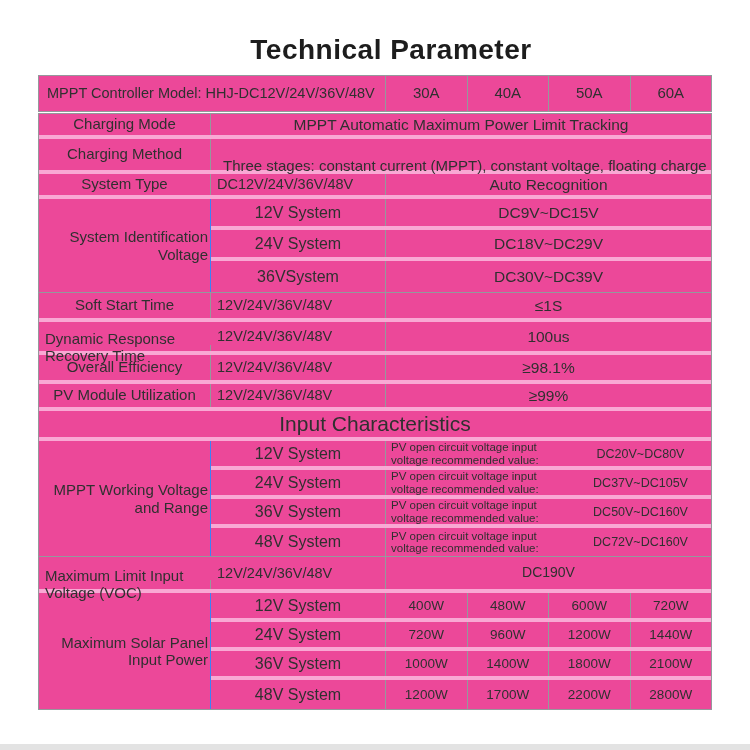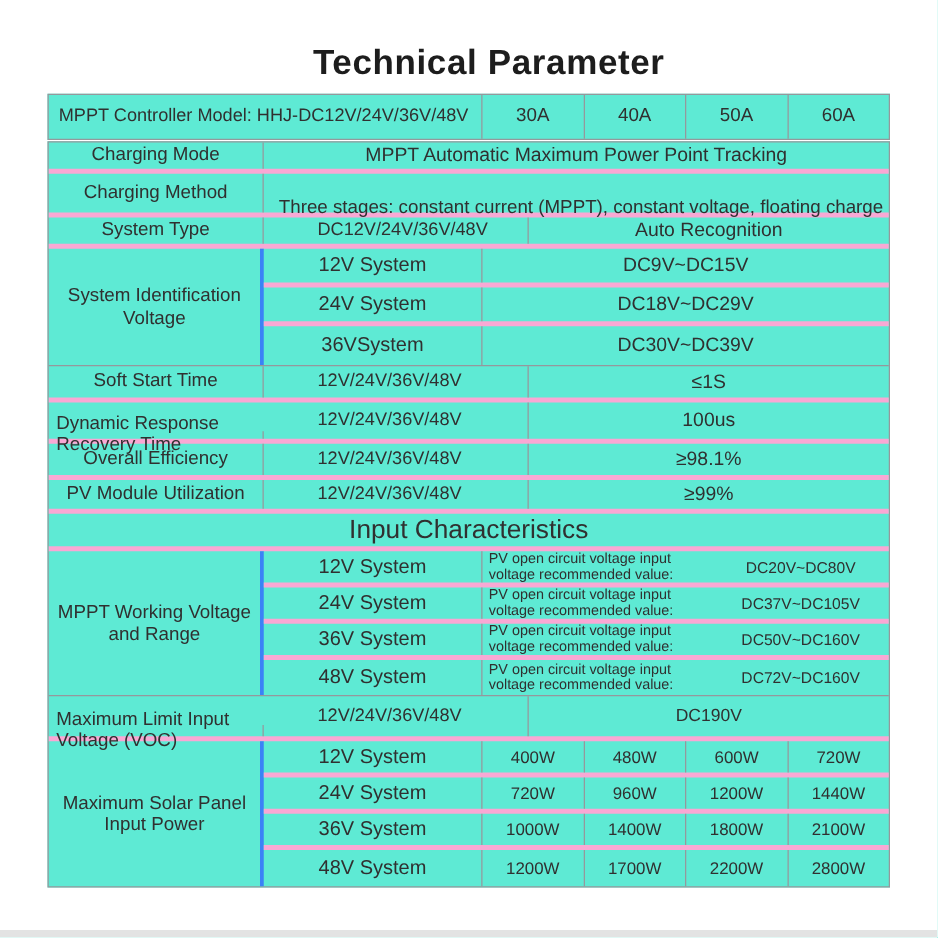--- a/index.html
+++ b/index.html
@@ -6,44 +6,44 @@
   .page {
     position:relative; width:750px; height:750px; background:#ffffff;
     font-family:"Liberation Sans","DejaVu Sans",sans-serif;
     color:#303030; overflow:hidden;
   }
   .title {
     position:absolute; top:18px; left:0; width:100%;
     text-align:center; font-size:28px; font-weight:700; color:#1d1d1d;
     margin:16px; letter-spacing:0.5px;
   }
-  .tbl { position:absolute; left:38px; width:674px; border:1px solid #95989c; box-sizing:border-box; background:#5eead4; }
+  .tbl { position:absolute; left:38px; width:674px; border:1px solid #95989c; box-sizing:border-box; background:#ec4899; }
   .model-tbl { top:75px; }
   .main-tbl { top:113px; }
   .r { display:flex; border-bottom:4px solid #f9a8d4; box-sizing:border-box; }
   .r:last-child, .r.noline { border-bottom:none; }
   .c { border-right:1px solid #95989c; box-sizing:border-box;
        display:flex; align-items:center; justify-content:center;
        text-align:center; font-size:15px; line-height:1.12; }
   .c:last-child { border-right:none; }
   .w1 { width:172px; }
   .w2 { width:175px; }
   .rest { flex:1; }
   .lbl { font-size:15px; }
   .left { justify-content:flex-start; text-align:left; padding-left:6px;margin-top:23px; }
   .sys { font-size:16px; }
-  .range { justify-content:flex-start; text-align:left; padding-left:6px; font-size:14.5px;margin-left:37px; }
+  .range { justify-content:flex-start; text-align:left; padding-left:6px; font-size:14.5px; }
   .val { font-size:15.5px; }
   .amp { flex:1; font-size:15px; }
   .watt { flex:1; font-size:13.5px; }
   .model-label { width:347px; justify-content:flex-start; text-align:left; padding-left:8px; font-size:14.5px; }
   .group { display:flex; border-bottom:1px solid #95989c; box-sizing:border-box; }
   .group.noline { border-bottom:none; }
-  .g-label { width:172px; border-right:3px solid #3b82f6; box-sizing:border-box;
-             display:flex; align-items:center; justify-content:center; text-align:center;
+  .g-label { width:172px; border-right:1px solid #3b82f6; box-sizing:border-box;
+             display:flex; align-items:center; justify-content:center; text-align:right;
              font-size:15px; line-height:1.15; padding:0 2px; }
   .g-body { flex:1; display:flex; flex-direction:column; }
   .pv-cell { padding:0; }
   .pv-note { width:184px; font-size:11.5px; line-height:1.08; text-align:left; padding-left:5px; box-sizing:border-box; }
   .pv-val { flex:1; text-align:center; font-size:12.5px; }
   .section-head { font-size:21px; justify-content:center; }
   .h25{height:25px} .h27{height:27px} .h28{height:28px} .h29{height:29px}
   .h30{height:30px} .h31{height:31px} .h33{height:33px} .h35{height:35px} .h36{height:36px}
   .bottom-strip { position:absolute; left:0; bottom:0; width:750px; height:6px; background:#e3e3e3; }
 </style>
@@ -61,21 +61,21 @@
       <div class="c amp">40A</div>
       <div class="c amp">50A</div>
       <div class="c amp">60A</div>
     </div>
   </div>
 
   <div class="tbl main-tbl">
 
     <div class="r h25">
       <div class="c w1 lbl">Charging Mode</div>
-      <div class="c rest val">MPPT Automatic Maximum Power Point Tracking</div>
+      <div class="c rest val">MPPT Automatic Maximum Power Limit Tracking</div>
     </div>
 
     <div class="r h35">
       <div class="c w1 lbl">Charging Method</div>
       <div class="c rest left" style="padding-left:12px;">Three stages: constant current (MPPT), constant voltage, floating charge</div>
     </div>
 
     <div class="r h25">
       <div class="c w1 lbl">System Type</div>
       <div class="c w2 range">DC12V/24V/36V/48V</div>

